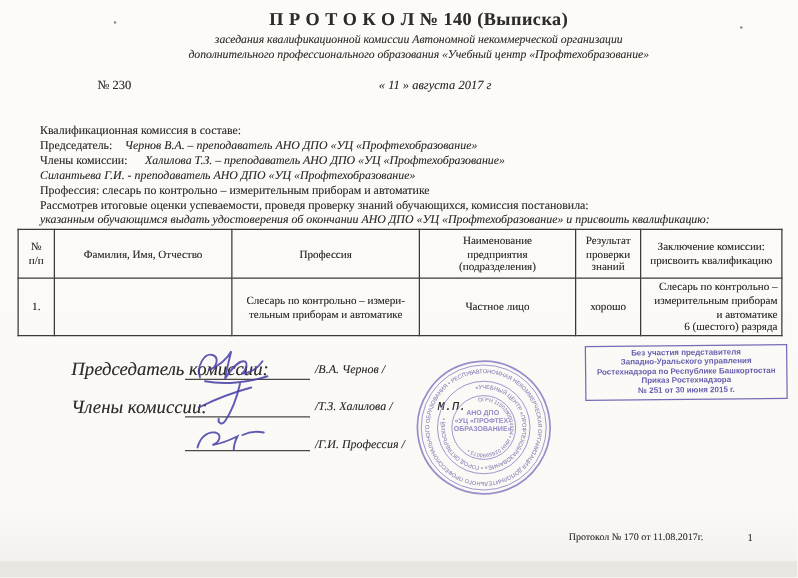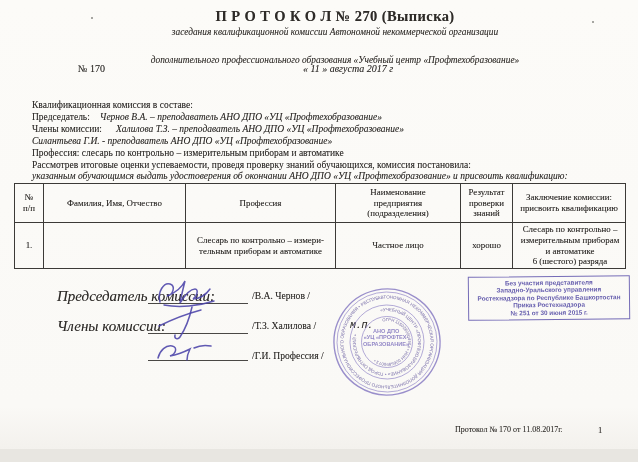--- a/index.html
+++ b/index.html
@@ -31,26 +31,26 @@
   .pl36{padding-left:36px;} .pl37{padding-left:37px;} .pl38{padding-left:38px;}
   .gap10{margin-left:10px;margin-top:11px;} .gap14{margin-left:14px;}
 
   
   .table-wrap{position:absolute;top:183px;left:14px;}
   table{border-collapse:collapse;table-layout:fixed;width:611px;font-size:8.9px;color:#2c2926;}
   th,td{border:1px solid #3c3a37;padding:1px 3px;vertical-align:middle;text-align:center;font-weight:normal;line-height:10.6px;}
   thead th{height:36px;}
   tbody td{height:43px;}
   .pre{white-space:pre-line;}
-  td.conclusion{text-align:center;padding-left:5px;vertical-align:middle;}
+  td.conclusion{text-align:right;padding-left:5px;vertical-align:middle;}
 
   
   .sig-label{position:absolute;font-size:15px;font-style:italic;white-space:nowrap;}
   .sig-line{position:absolute;width:100px;border-bottom:1px solid #4a4845;height:0;}
-  .sig-name{position:absolute;font-size:9.6px;white-space:nowrap;}
+  .sig-name{position:absolute;font-size:9.6px;font-style:italic;white-space:nowrap;}
   .seal-mark{position:absolute;font-size:9.6px;font-style:italic;}
   .sig-svg{position:absolute;overflow:visible;}
   .sig-svg path{fill:none;stroke:#4a42a8;stroke-width:1.5;stroke-linecap:round;opacity:0.88;}
 
   
   .rect-stamp{
     position:absolute;left:468px;top:276px;width:162px;box-sizing:border-box;
     border:1.5px solid #6a60b2;padding:2px 2px 3px 2px;
     transform:rotate(-0.6deg);
     font-family:"Liberation Sans", sans-serif;font-weight:bold;
@@ -75,27 +75,27 @@
 </style>
 </head>
 <body>
 
 <div class="paper"></div>
 <div class="bottom-strip"></div>
 <div class="speck" style="left:91px;top:17px;"></div>
 <div class="speck" style="left:592px;top:21px;"></div>
 
 <div class="header">
-  <div class="title">П Р О Т О К О Л   № 270 (Выписка)</div>
+  <div class="title">П Р О Т О К О Л   № 140 (Выписка)</div>
   <div class="subtitle">заседания квалификационной комиссии Автономной некоммерческой организации</div>
-  <div class="subtitle" style="margin-top:16px;">дополнительного профессионального образования «Учебный центр «Профтехобразование»</div>
+  <div class="subtitle" style="margin-top:0;">дополнительного профессионального образования «Учебный центр «Профтехобразование»</div>
 </div>
 
 <div class="numdate">
-  <span class="doc-num">№ 170</span>
+  <span class="doc-num">№ 230</span>
   <span class="doc-date">« 11 »  августа   2017 г</span>
 </div>
 
 <div class="commission">
   <div class="ln pl57">Квалификационная комиссия в составе:</div>
   <div class="ln pl57">
     <span>Председатель:</span><span class="ital gap10">Чернов В.А. – преподаватель АНО ДПО «УЦ «Профтехобразование»</span>
   </div>
   <div class="ln pl30">
     <span>Члены комиссии:</span><span class="ital gap14">Халилова Т.З. – преподаватель АНО ДПО «УЦ «Профтехобразование»</span>

